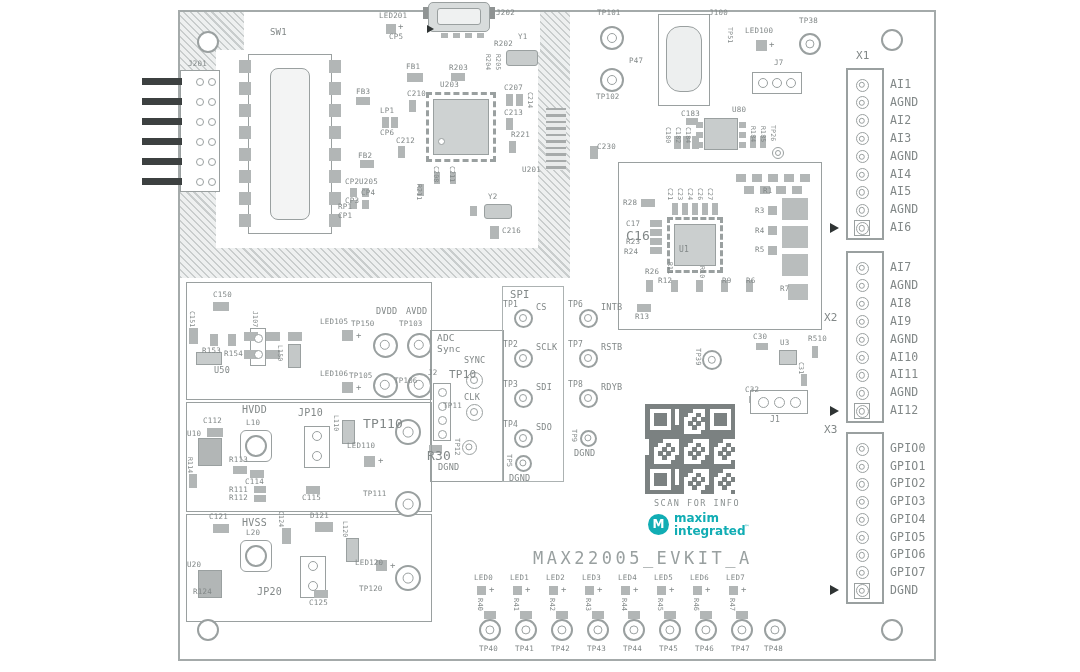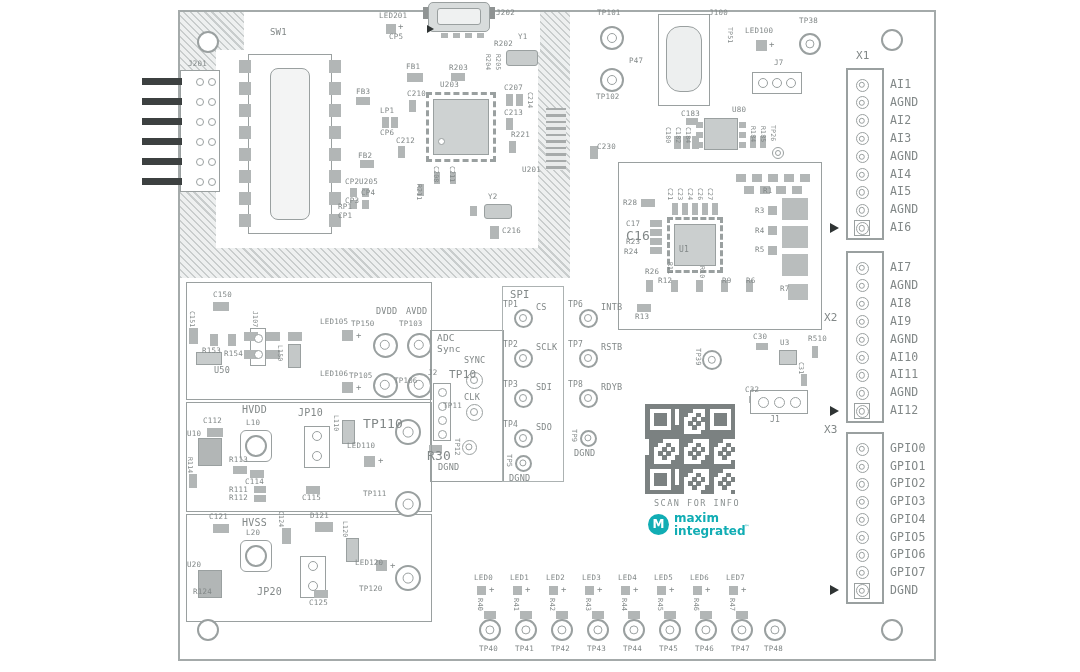--- a/index.html
+++ b/index.html
@@ -29,20 +29,21 @@
         font-family:"DejaVu Sans",sans-serif;line-height:1}
   #logo .l1{top:2px}
   #logo .l2{top:15px}
   #logo .tm{position:absolute;left:97px;top:13px;font-size:6px;color:#11adb4}
 </style>
 </head>
 <body>
 
 <div id="stage">
   <div id="board"></div>
+  <div id="title">MAX22005_EVKIT_A</div>
   <div id="scan">SCAN FOR INFO</div>
   <div id="logo">
     <span class="mark">M</span>
     <span class="l1">maxim</span>
     <span class="l2">integrated</span>
     <span class="tm">™</span>
   </div>
 <div class="rect hatch" style="left: 180px; top: 12px; width: 390px; height: 266px;"></div>
     <div class="rect" style="left: 244px; top: 12px; width: 296px; height: 40px; background: rgb(255, 255, 255);"></div>
     <div class="rect" style="left: 216px; top: 50px; width: 322px; height: 198px; background: rgb(255, 255, 255);"></div>

